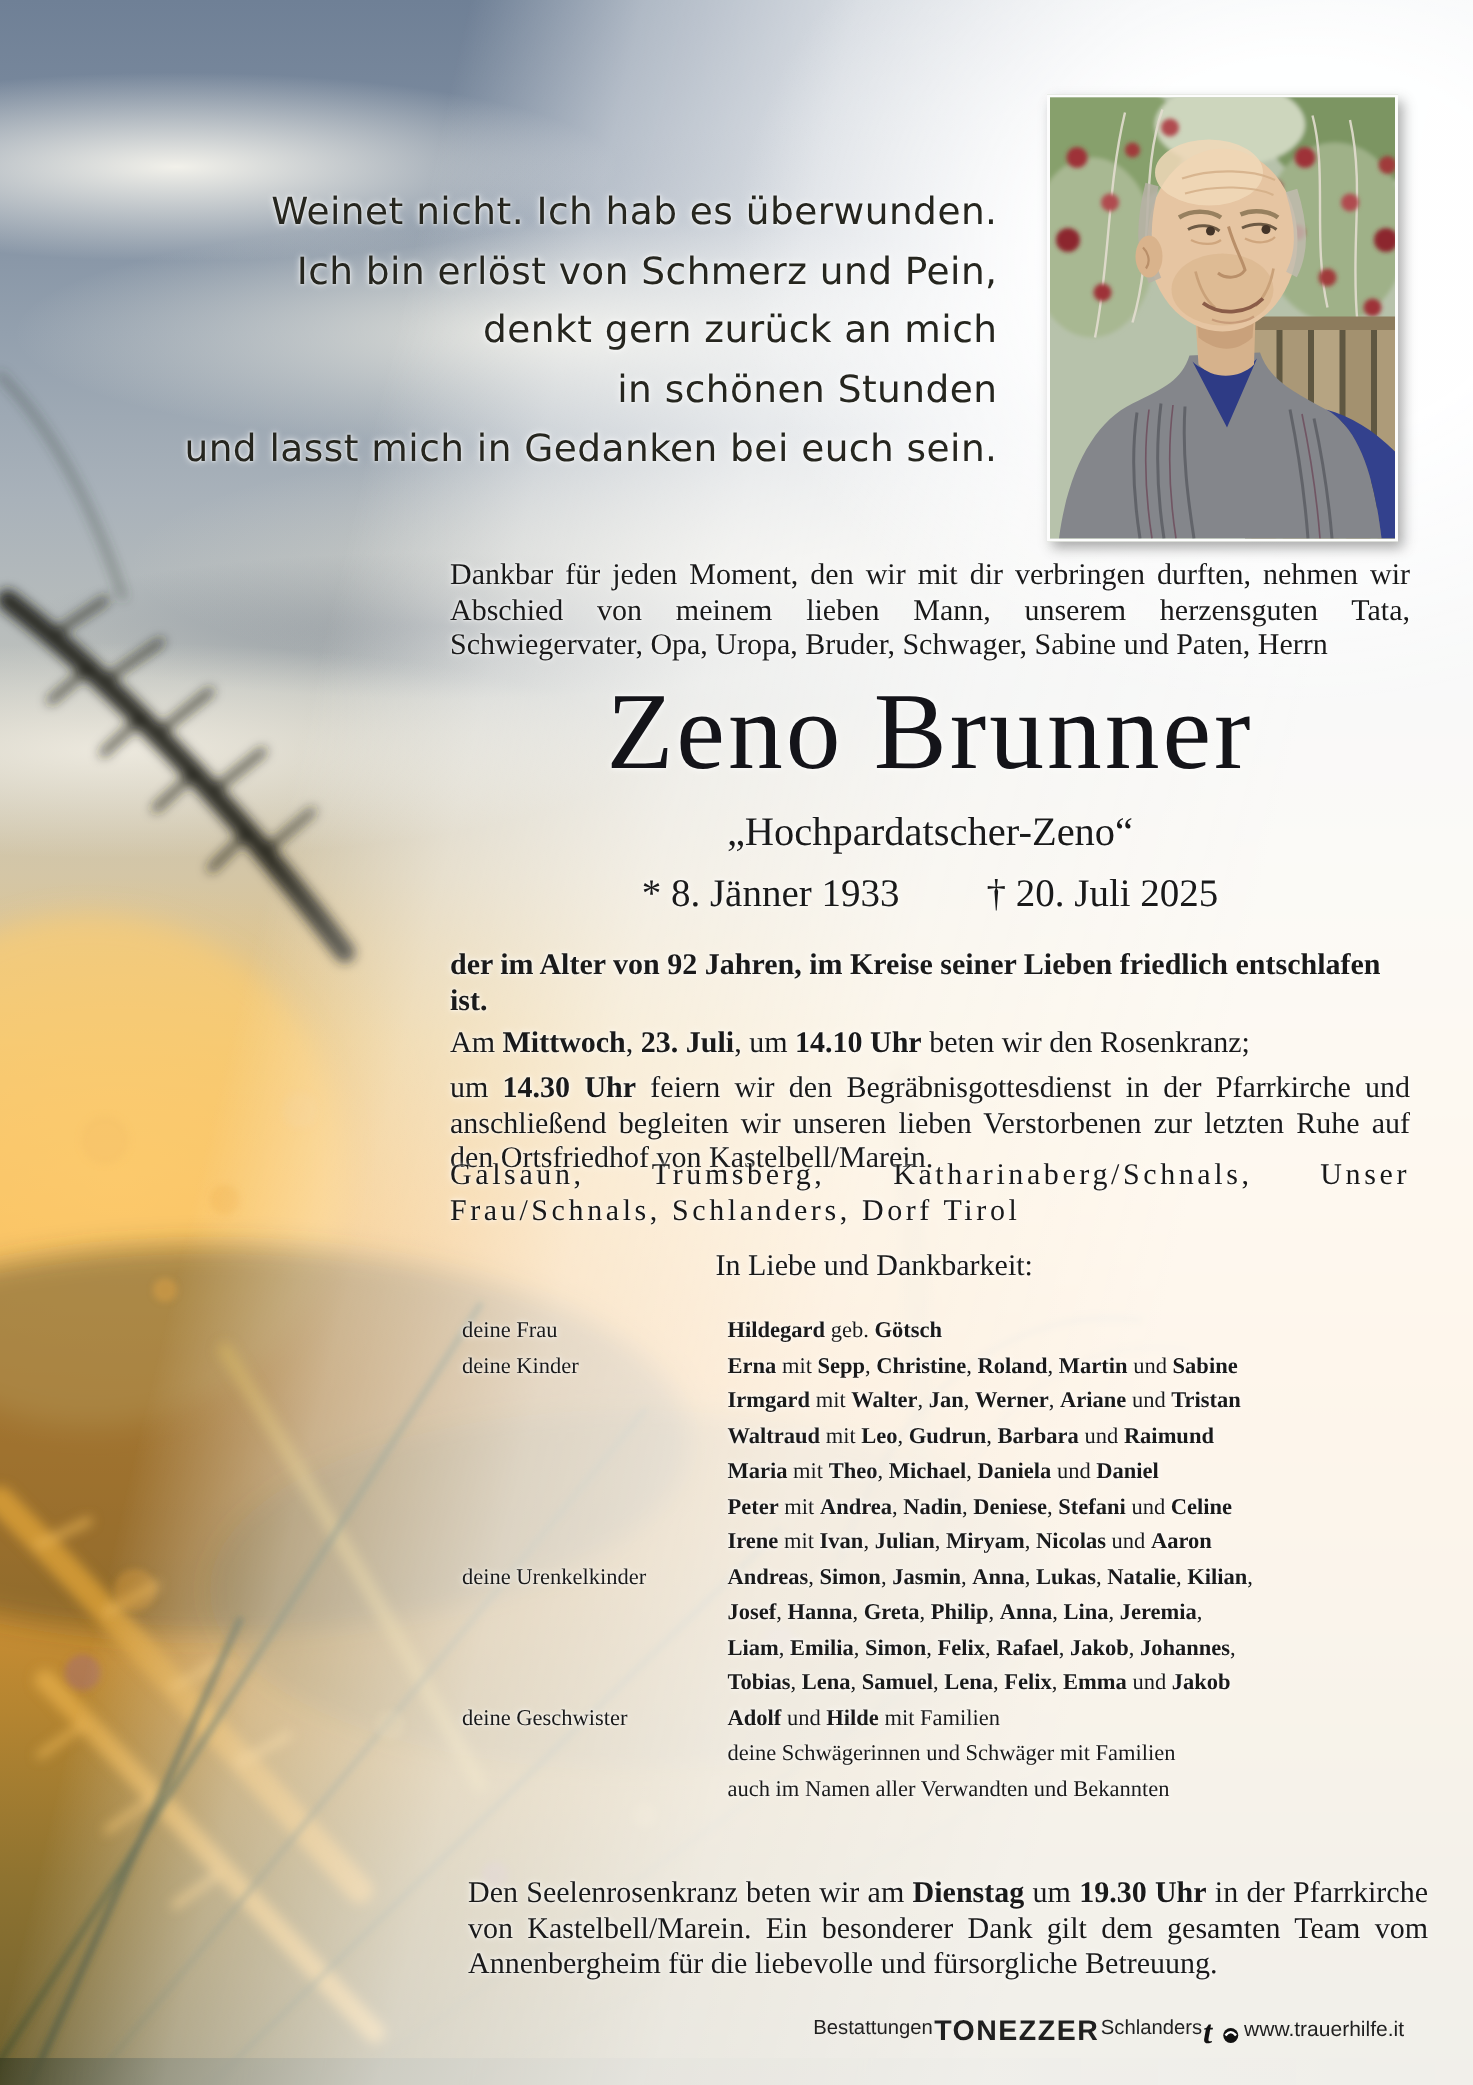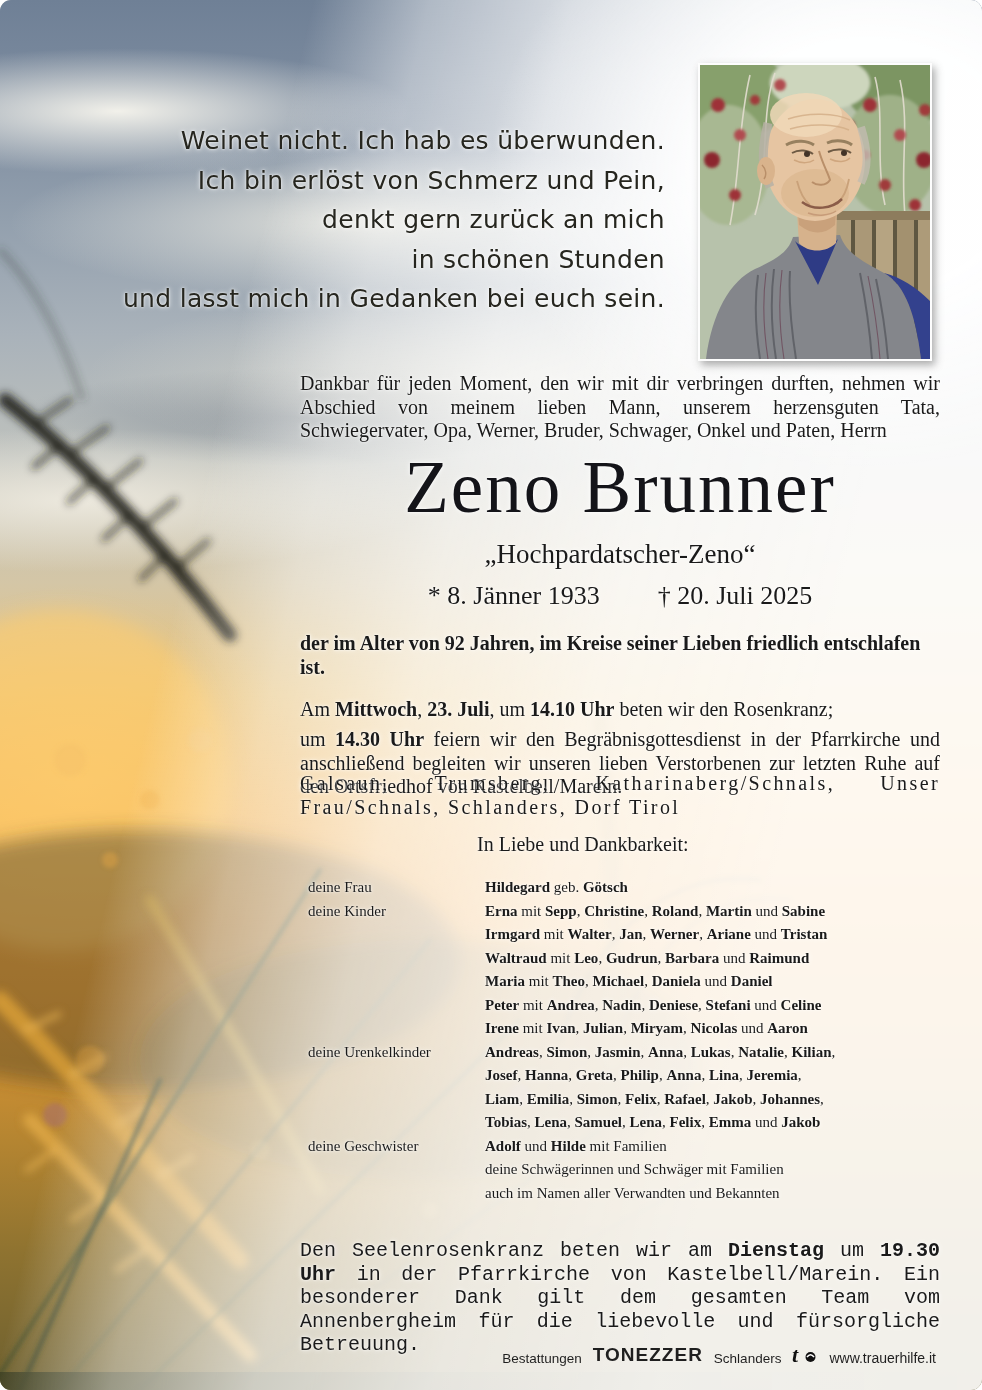--- a/index.html
+++ b/index.html
@@ -1,19 +1,19 @@
 <!DOCTYPE html>
 <html><head>
 <meta charset="utf-8">
 <style>
   html,body{margin:0;padding:0;background:#ffffff;}
   .page{
     position:relative;width:982px;height:1390px;overflow:hidden;background:#fff;
     font-family:"Liberation Serif", serif;color:#1a1a1a;
-    outline:1px solid #bdbdbd;outline-offset:-1px;border-radius:11px;
+    outline:1px solid #bdbdbd;outline-offset:-1px;
   }
   
   .bg{
     position:absolute;inset:0;
     background:
       radial-gradient(ellipse 420px 90px at 12% 8%, rgba(248,246,238,0.95), transparent 70%),
       radial-gradient(ellipse 520px 110px at 38% 16%, rgba(240,238,228,0.85), transparent 70%),
       radial-gradient(ellipse 650px 130px at 55% 27%, rgba(230,226,212,0.7), transparent 70%),
       radial-gradient(ellipse 480px 100px at 8% 36%, rgba(246,242,232,0.8), transparent 72%),
       radial-gradient(ellipse 560px 90px at 70% 10%, rgba(110,125,145,0.5), transparent 70%),
@@ -46,31 +46,31 @@
   }
   .intro{top:372px;left:300px;width:640px;font-size:20px;line-height:23.7px;text-align:justify;margin:0;}
   .name{
     top:450px;left:300px;width:640px;text-align:center;margin:0;
     font-size:73px;line-height:76px;font-weight:400;letter-spacing:2px;color:#141419;
   }
   .nickname{top:539px;left:300px;width:640px;text-align:center;font-size:27px;}
   .dates{top:581px;left:300px;width:640px;display:flex;justify-content:center;gap:58px;font-size:26px;}
   .announce{top:631px;left:300px;width:640px;font-size:20px;}
   .announce .a1{line-height:24px;font-weight:bold;}
-  .announce .a2{line-height:24px;margin-top:18px;}
+  .announce .a2{line-height:24px;margin-top:4px;}
   .announce .a3{line-height:23.7px;margin-top:7px;text-align:justify;}
   .places{top:771px;left:300px;width:640px;font-size:20px;line-height:24.2px;letter-spacing:2.4px;text-align:justify;}
   .gratitude{top:833px;left:477px;font-size:20px;}
   .family{top:876px;left:308px;width:640px;font-size:15px;}
   .family-row{display:grid;grid-template-columns:177px 1fr;line-height:23.5px;}
-  .final{top:1239px;left:300px;width:640px;font-size:20px;line-height:23.6px;text-align:justify;margin:0;font-family:Liberation Mono, monospace;}
+  .final{top:1239px;left:300px;width:640px;font-size:20px;line-height:23.6px;text-align:justify;margin:12px;}
   b{font-weight:bold;}
   
   .footer{
-    position:absolute;top:1344px;right:46px;display:flex;align-items:flex-end;gap:11px;
+    position:absolute;top:1344px;right:46px;display:flex;align-items:flex-start;gap:1px;
     font-family:"Liberation Sans", sans-serif;color:#1f1f1f;
   }
   .f-pre,.f-loc{font-size:13.5px;}
   .f-name{font-size:19px;letter-spacing:1px;font-weight:700;}
   .f-web{font-size:14px;}
   .f-logo{display:inline-flex;align-items:center;}
 </style>
 </head>
 <body>
 
@@ -235,21 +235,21 @@
         <path d="M97 116 C 100 128 105 136 110 140" stroke="#c9a179" stroke-width="1.8" fill="none"></path>
         <path d="M149 114 C 147 126 142 134 137 139" stroke="#c9a179" stroke-width="1.8" fill="none"></path>
         <path d="M102 137 C 114 146 132 144 142 134" stroke="#8a5c48" stroke-width="2.5" fill="none"></path>
         <path d="M108 148 C 118 152 130 150 136 146" stroke="#c09372" stroke-width="1.5" fill="none" opacity="0.8"></path>
         <path d="M88 54 C 108 47 136 48 150 55" stroke="#d2ad86" stroke-width="1.4" fill="none" opacity="0.8"></path>
         <path d="M90 64 C 110 58 136 59 149 65" stroke="#d2ad86" stroke-width="1.4" fill="none" opacity="0.8"></path>
       </g>
     </svg>
   </figure>
 
-  <p class="txt intro">Dankbar für jeden Moment, den wir mit dir verbringen durften, nehmen wir Abschied von meinem lieben Mann, unserem herzensguten Tata, Schwiegervater, Opa, Werner, Bruder, Schwager, Onkel und Paten, Herrn</p>
+  <p class="txt intro">Dankbar für jeden Moment, den wir mit dir verbringen durften, nehmen wir Abschied von meinem lieben Mann, unserem herzensguten Tata, Schwiegervater, Opa, Uropa, Bruder, Schwager, Sabine und Paten, Herrn</p>
 
   <h1 class="txt name">Zeno Brunner</h1>
   <div class="txt nickname">„Hochpardatscher-Zeno“</div>
   <div class="txt dates">
     <span>* 8. Jänner 1933</span>
     <span>† 20. Juli 2025</span>
   </div>
 
   <div class="txt announce">
     <div class="a1">der im Alter von 92 Jahren, im Kreise seiner Lieben friedlich entschlafen ist.</div>

